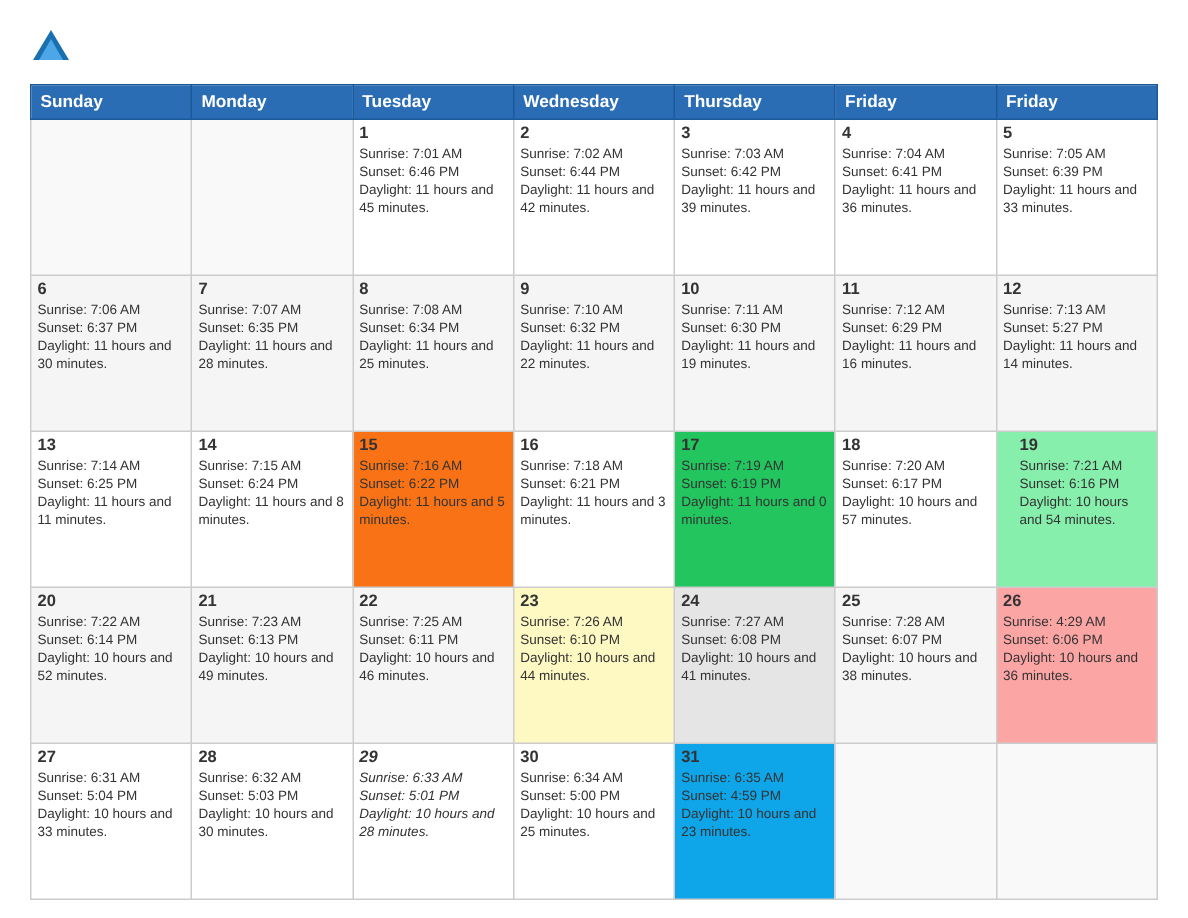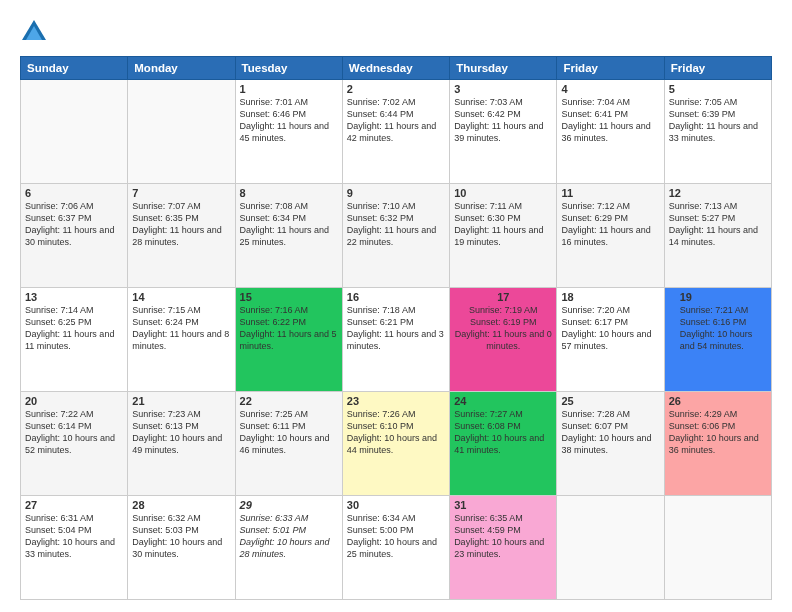--- a/index.html
+++ b/index.html
@@ -228,45 +228,45 @@
             <div class="day-info">Sunrise: 7:14 AM
 Sunset: 6:25 PM
 Daylight: 11 hours and 11 minutes.</div>
           </td>
           <td style="background: rgb(255, 255, 255);">
             <span class="day-num">14</span>
             <div class="day-info">Sunrise: 7:15 AM
 Sunset: 6:24 PM
 Daylight: 11 hours and 8 minutes.</div>
           </td>
-          <td style="background: #22c55e;">
+          <td style="background: #f97316;">
             <span class="day-num">15</span>
             <div class="day-info">Sunrise: 7:16 AM
 Sunset: 6:22 PM
 Daylight: 11 hours and 5 minutes.</div>
           </td>
           <td style="background: rgb(255, 255, 255);">
             <span class="day-num">16</span>
             <div class="day-info">Sunrise: 7:18 AM
 Sunset: 6:21 PM
 Daylight: 11 hours and 3 minutes.</div>
           </td>
-          <td style="background: #ec4899; text-align: center;">
+          <td style="background: #22c55e;">
             <span class="day-num">17</span>
             <div class="day-info">Sunrise: 7:19 AM
 Sunset: 6:19 PM
 Daylight: 11 hours and 0 minutes.</div>
           </td>
           <td style="background: rgb(255, 255, 255);">
             <span class="day-num">18</span>
             <div class="day-info">Sunrise: 7:20 AM
 Sunset: 6:17 PM
 Daylight: 10 hours and 57 minutes.</div>
           </td>
-          <td style="background: #3b82f6; padding-left: 15px;">
+          <td style="background: #86efac; padding-left: 15px;">
             <span class="day-num">19</span>
             <div class="day-info">Sunrise: 7:21 AM
 Sunset: 6:16 PM
 Daylight: 10 hours and 54 minutes.</div>
           </td>
         </tr>
         <tr>
           <td style="background: rgb(245, 245, 245);">
             <span class="day-num">20</span>
             <div class="day-info">Sunrise: 7:22 AM
@@ -284,21 +284,21 @@
             <div class="day-info">Sunrise: 7:25 AM
 Sunset: 6:11 PM
 Daylight: 10 hours and 46 minutes.</div>
           </td>
           <td style="background: #fef9c3;">
             <span class="day-num">23</span>
             <div class="day-info">Sunrise: 7:26 AM
 Sunset: 6:10 PM
 Daylight: 10 hours and 44 minutes.</div>
           </td>
-          <td style="background: #22c55e;">
+          <td style="background: #e5e5e5;">
             <span class="day-num">24</span>
             <div class="day-info">Sunrise: 7:27 AM
 Sunset: 6:08 PM
 Daylight: 10 hours and 41 minutes.</div>
           </td>
           <td style="background: rgb(245, 245, 245);">
             <span class="day-num">25</span>
             <div class="day-info">Sunrise: 7:28 AM
 Sunset: 6:07 PM
 Daylight: 10 hours and 38 minutes.</div>
@@ -328,21 +328,21 @@
             <div class="day-info">Sunrise: 6:33 AM
 Sunset: 5:01 PM
 Daylight: 10 hours and 28 minutes.</div>
           </td>
           <td style="background: rgb(255, 255, 255);">
             <span class="day-num">30</span>
             <div class="day-info">Sunrise: 6:34 AM
 Sunset: 5:00 PM
 Daylight: 10 hours and 25 minutes.</div>
           </td>
-          <td style="background: #f9a8d4;">
+          <td style="background: #0ea5e9;">
             <span class="day-num">31</span>
             <div class="day-info">Sunrise: 6:35 AM
 Sunset: 4:59 PM
 Daylight: 10 hours and 23 minutes.</div>
           </td>
           <td class="empty-cell" style="background: rgb(250, 250, 250);"></td>
           <td class="empty-cell" style="background: rgb(250, 250, 250);"></td>
         </tr>
       </tbody>
   </table>

